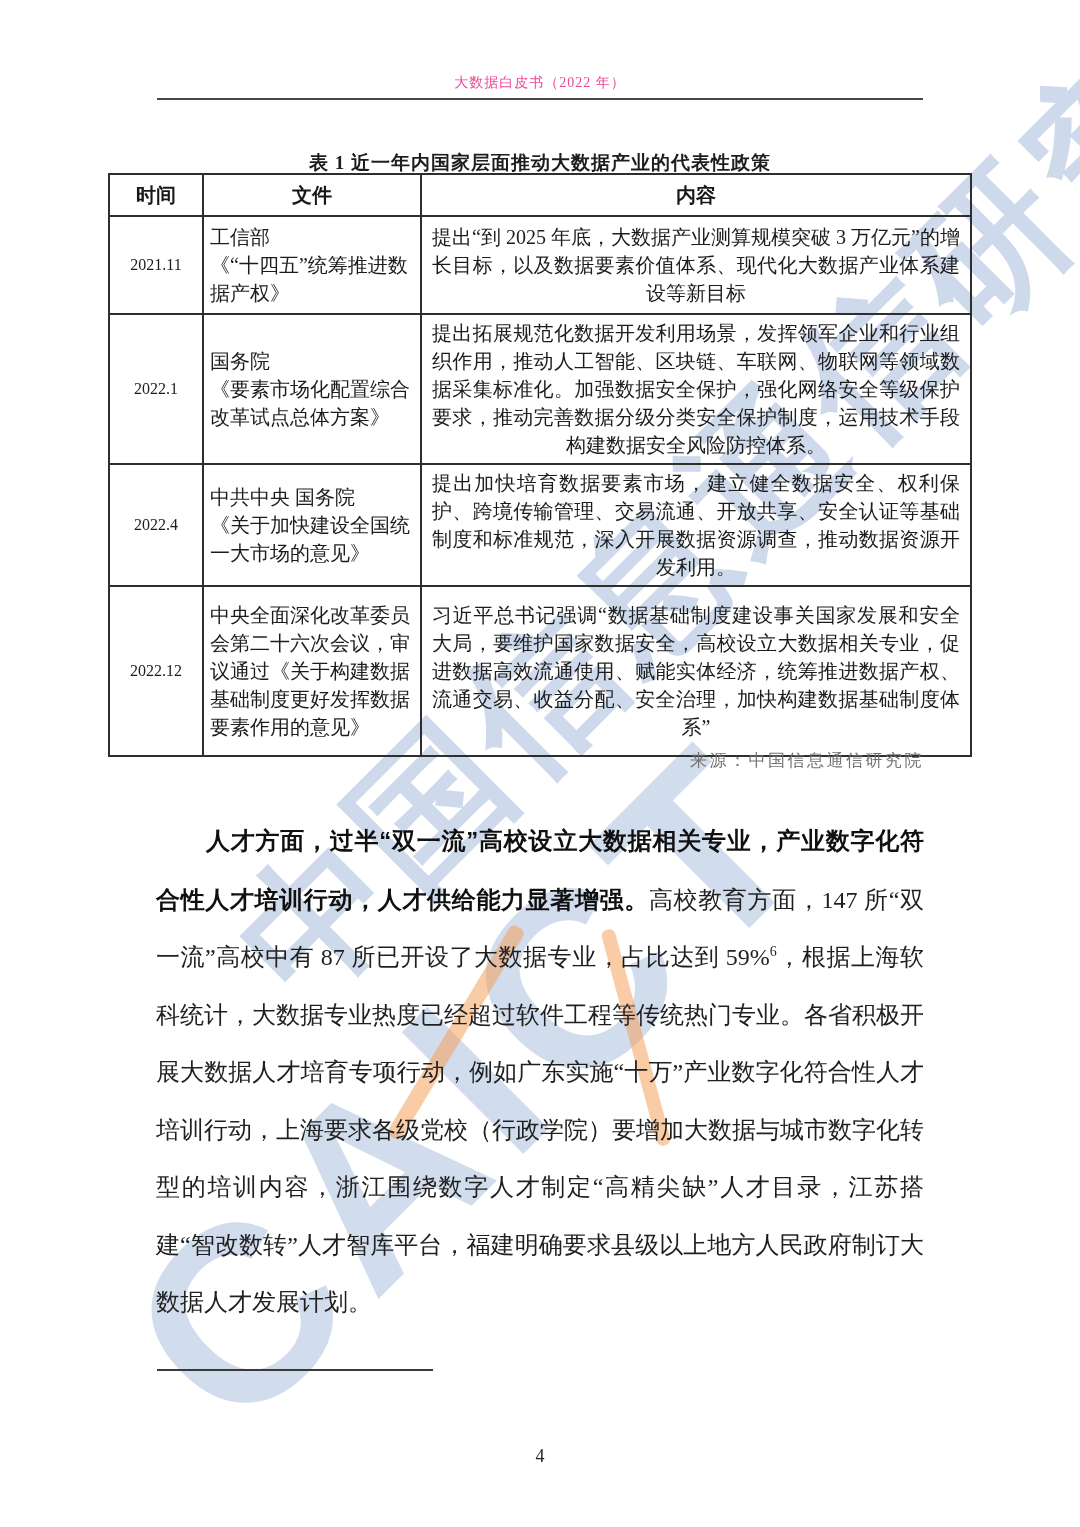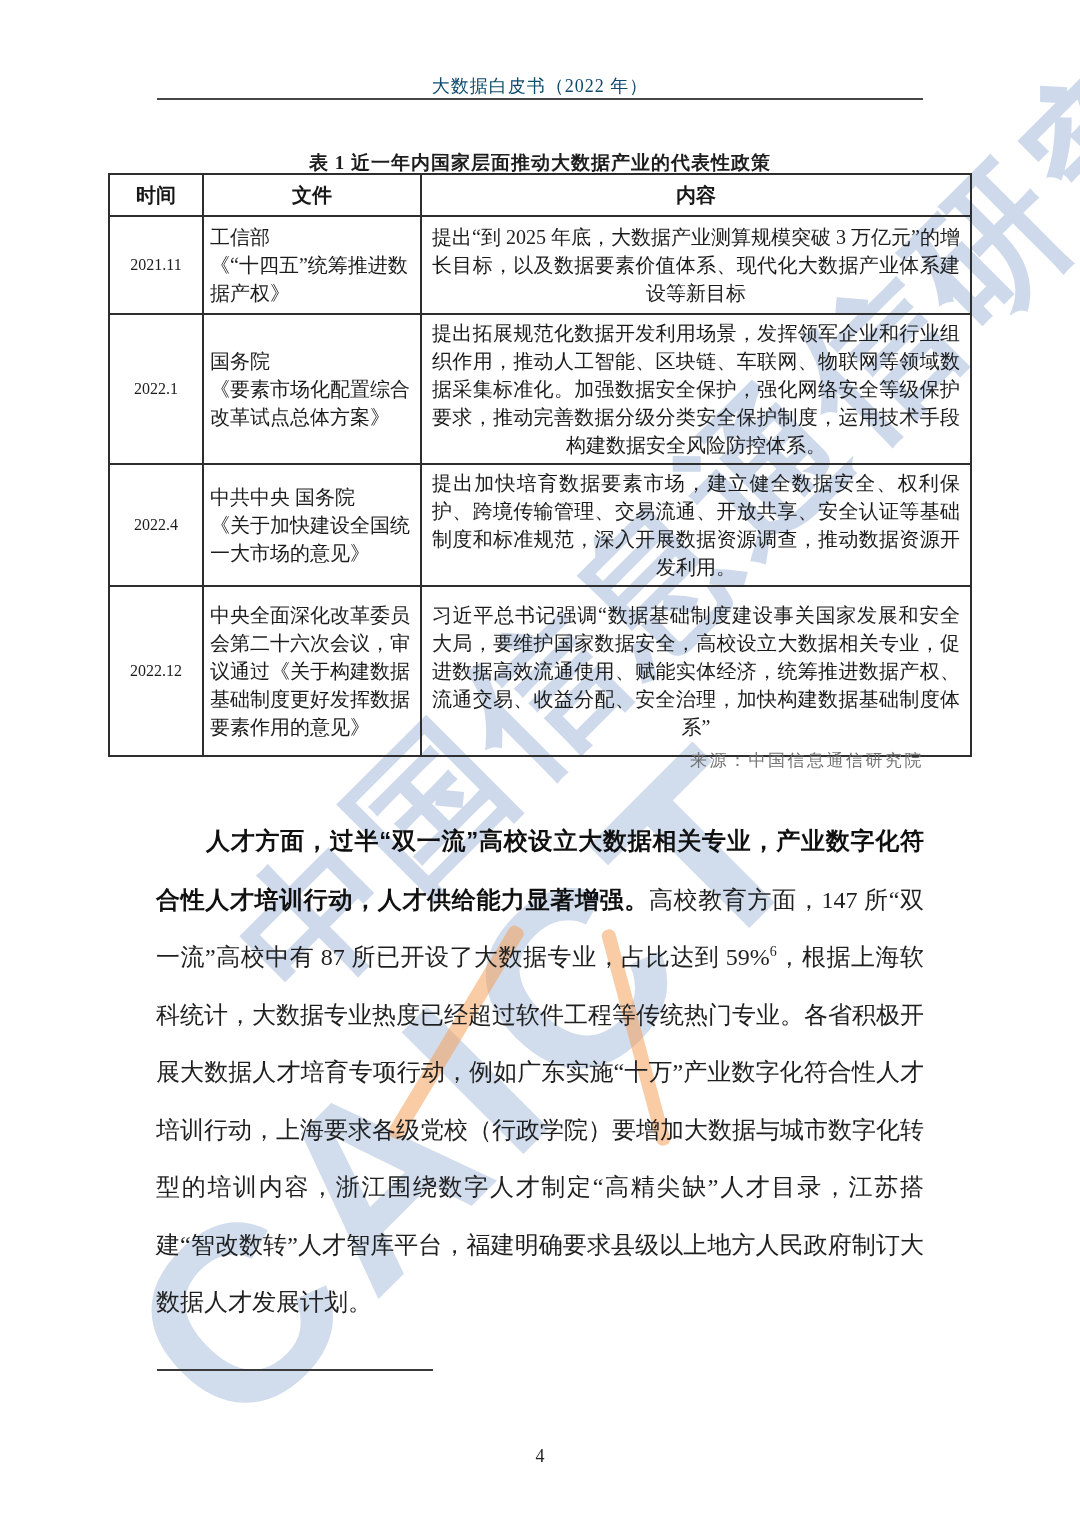--- a/index.html
+++ b/index.html
@@ -22,21 +22,21 @@
     font-size:250px; letter-spacing:14px; color:rgba(139,167,207,0.40);
     transform:translate(-50%,-50%) rotate(-45deg);
   }
   .wm-slash { position:absolute; border-radius:6px; background:rgba(244,162,92,0.55); }
   .wm-slash-1 { left:448px; top:910px;  width:16px; height:245px; transform:rotate(31deg); }
   .wm-slash-2 { left:629px; top:926px;  width:14px; height:223px; transform:rotate(-15deg); }
   
   .content { position:absolute; inset:0; z-index:1; }
   .header-title {
     position:absolute; top:74px; left:0; width:100%; text-align:center;
-    font-size:18px; letter-spacing:1px; color:#0c4a6e;
+    font-size:14px; letter-spacing:1px; color:#ec4899;
   }
   .header-rule { position:absolute; top:98px; left:157px; width:766px; height:2px; background:#474747; }
   .table-caption {
     position:absolute; top:150px; left:0; width:100%; text-align:center;
     font-size:19px; font-weight:700; letter-spacing:1px; color:#1d1d1d;
   }
   table.policy {
     position:absolute; top:173px; left:108px; width:862px;
     border-collapse:collapse; table-layout:fixed;
     background:transparent;

